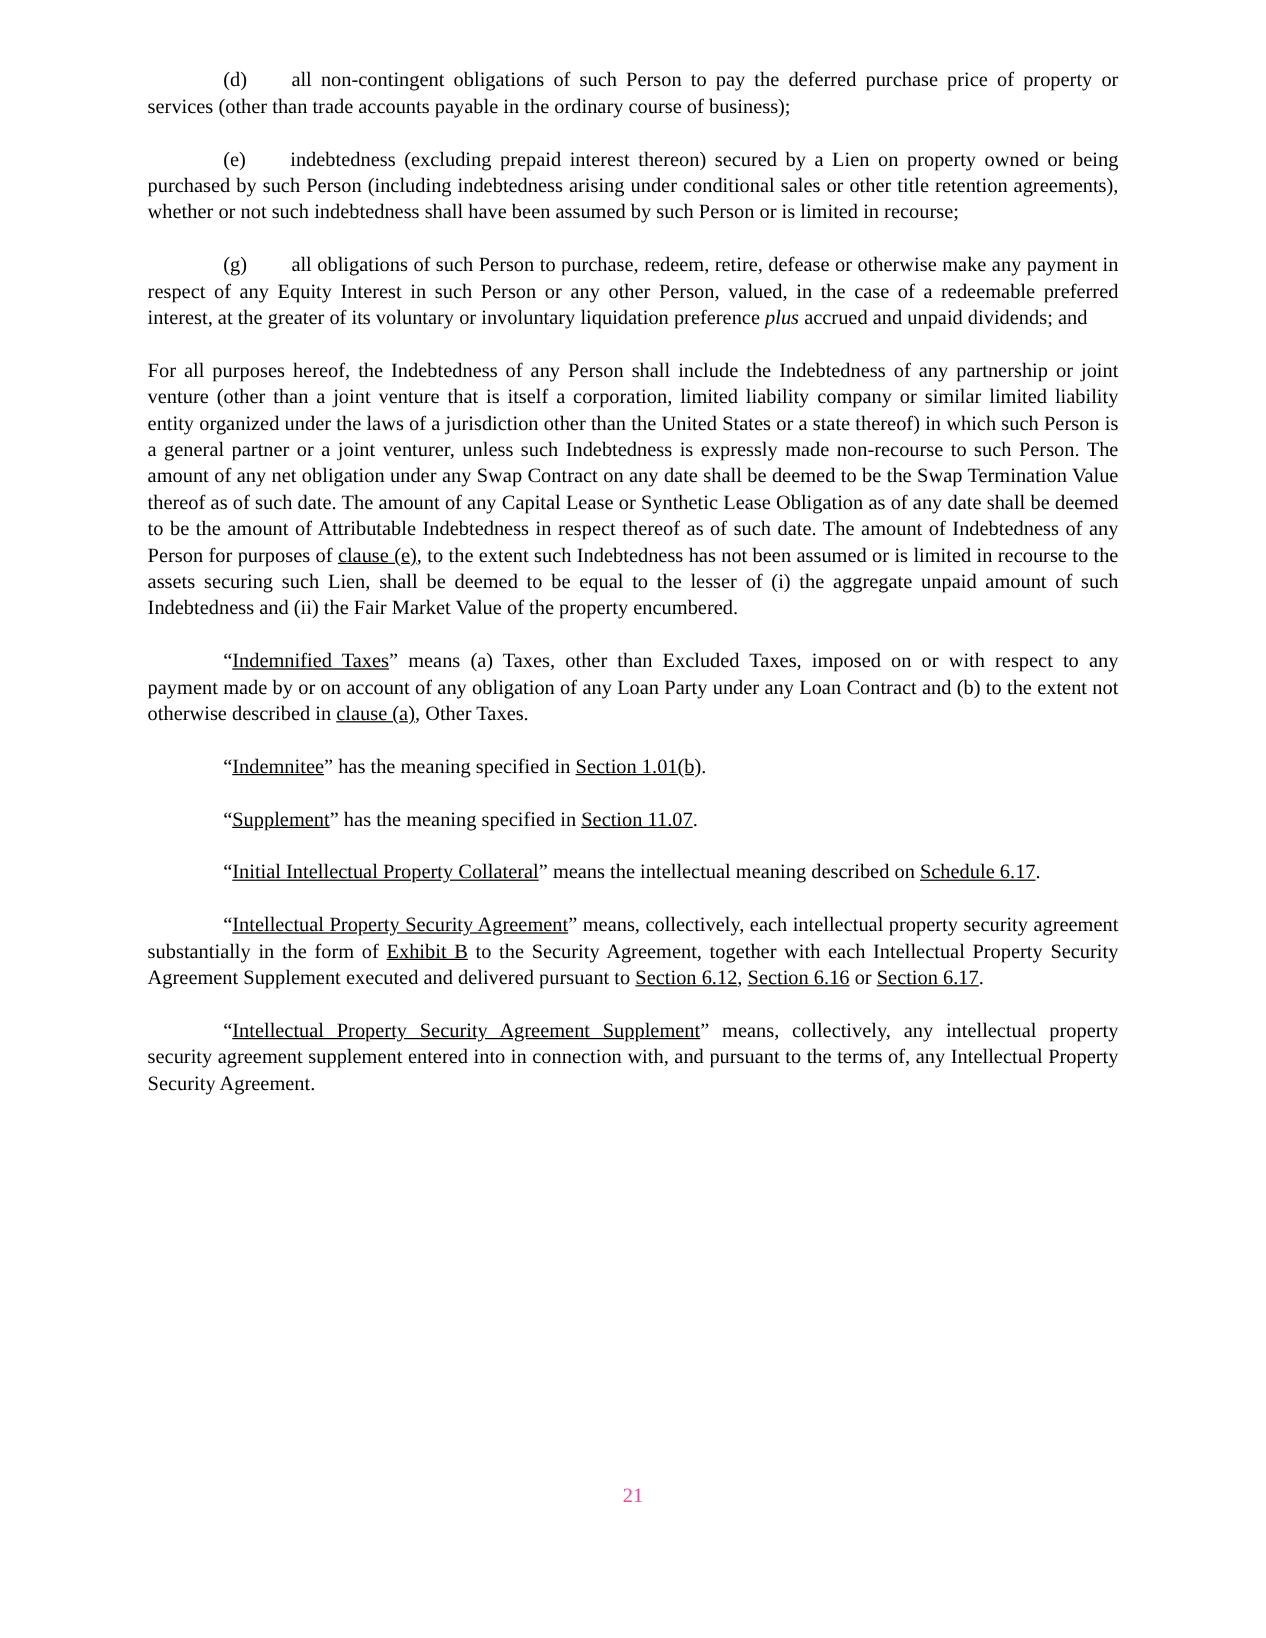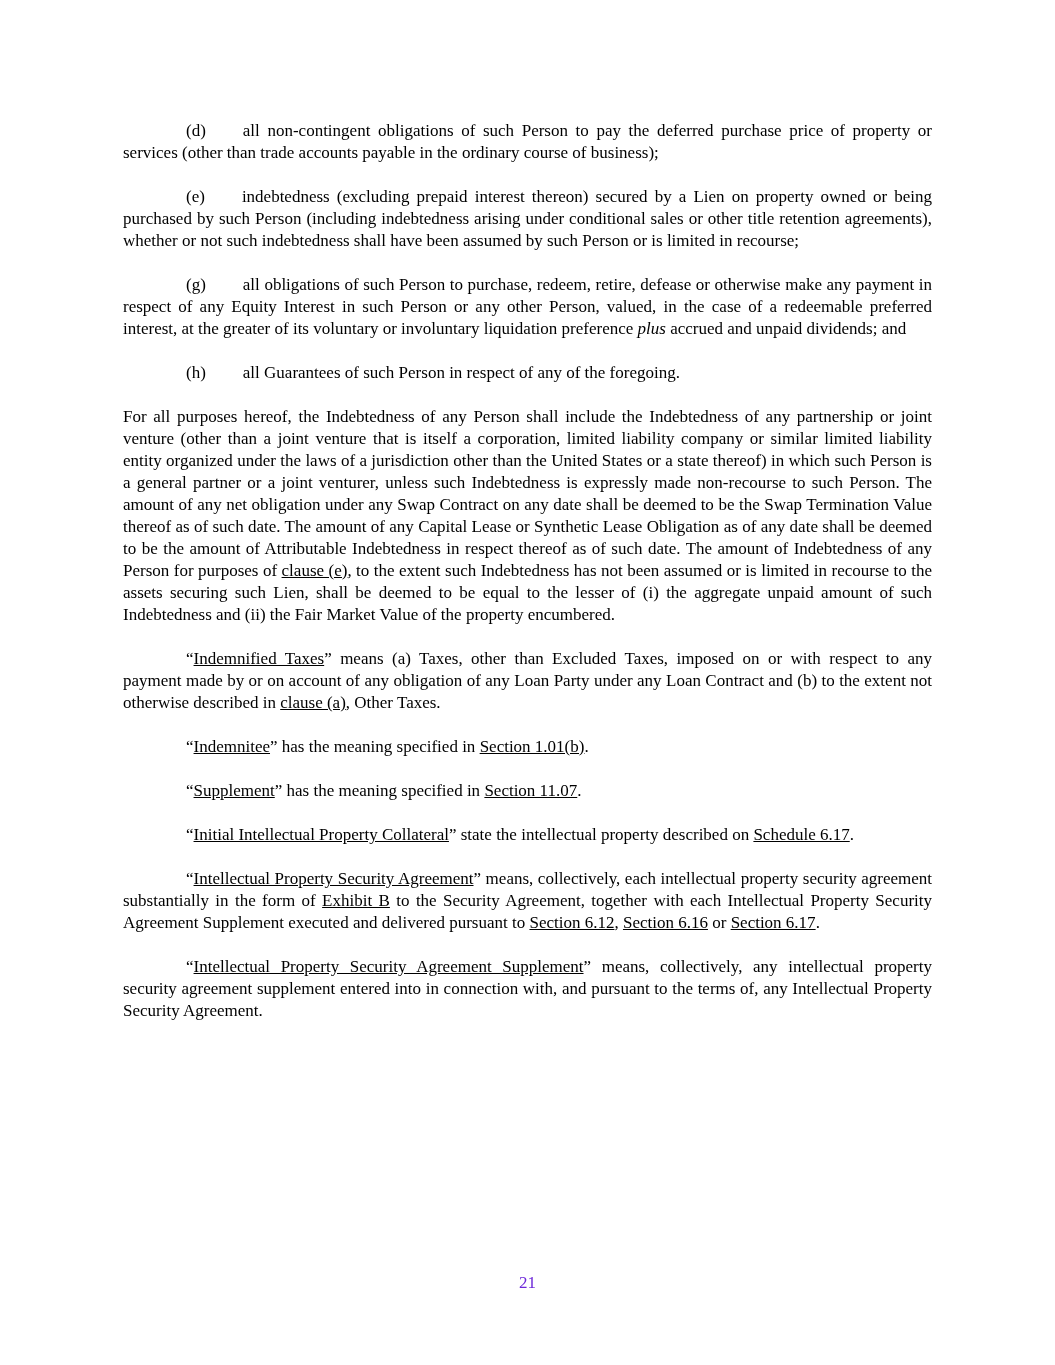--- a/index.html
+++ b/index.html
@@ -7,21 +7,21 @@
     padding: 0;
     background: #ffffff;
   }
   .page {
     position: relative;
     width: 1055px;
     height: 1365px;
     margin: 0 auto;
     background: #ffffff;
     box-sizing: border-box;
-    padding: 120px 123px 0 123px;
+    padding: 56px 123px 0 123px;
     font-family: "Liberation Serif", serif;
     font-size: 17px;
     line-height: 22px;
     color: #000000;
     overflow: hidden;
   }
   .para {
     margin: 0 0 22px 0;
     text-align: justify;
     white-space: normal;
@@ -40,38 +40,37 @@
   .u {
     text-decoration: underline;
   }
   .i {
     font-style: italic;
   }
   .page-number {
     position: absolute;
     left: 0;
     right: 0;
-    top: 1272px;
+    top: 1236px;
     text-align: center;
     font-family: "Liberation Serif", serif;
     font-size: 17px;
-    color: #6d28d9;
+    color: #ec4899;
   }
 </style>
 </head>
 <body>
 
 <div class="page">
   <div>
       <p class="para lettered"><span>(d)</span><span class="tab"></span><span>all non-contingent obligations of such Person to pay the deferred purchase price of property or services (other than trade accounts payable in the ordinary course of business);</span></p>
       <p class="para lettered"><span>(e)</span><span class="tab"></span><span>indebtedness (excluding prepaid interest thereon) secured by a Lien on property owned or being purchased by such Person (including indebtedness arising under conditional sales or other title retention agreements), whether or not such indebtedness shall have been assumed by such Person or is limited in recourse;</span></p>
       <p class="para lettered"><span>(g)</span><span class="tab"></span><span>all obligations of such Person to purchase, redeem, retire, defease or otherwise make any payment in respect of any Equity Interest in such Person or any other Person, valued, in the case of a redeemable preferred interest, at the greater of its voluntary or involuntary liquidation preference </span><span class="i">plus</span><span> accrued and unpaid dividends; and</span></p>
-      <p class="para lettered"><span>(h)</span><span class="tab"></span><span>all Guarantees of such Person in respect of any of the foregoing.</span></p>
       <p class="para flush"><span>For all purposes hereof, the Indebtedness of any Person shall include the Indebtedness of any partnership or joint venture (other than a joint venture that is itself a corporation, limited liability company or similar limited liability entity organized under the laws of a jurisdiction other than the United States or a state thereof) in which such Person is a general partner or a joint venturer, unless such Indebtedness is expressly made non-recourse to such Person. The amount of any net obligation under any Swap Contract on any date shall be deemed to be the Swap Termination Value thereof as of such date. The amount of any Capital Lease or Synthetic Lease Obligation as of any date shall be deemed to be the amount of Attributable Indebtedness in respect thereof as of such date. The amount of Indebtedness of any Person for purposes of </span><span class="u">clause (e)</span><span>, to the extent such Indebtedness has not been assumed or is limited in recourse to the assets securing such Lien, shall be deemed to be equal to the lesser of (i) the aggregate unpaid amount of such Indebtedness and (ii) the Fair Market Value of the property encumbered.</span></p>
       <p class="para definition"><span>“</span><span class="u">Indemnified Taxes</span><span>” means (a) Taxes, other than Excluded Taxes, imposed on or with respect to any payment made by or on account of any obligation of any Loan Party under any Loan Contract and (b) to the extent not otherwise described in </span><span class="u">clause (a)</span><span>, Other Taxes.</span></p>
       <p class="para definition"><span>“</span><span class="u">Indemnitee</span><span>” has the meaning specified in </span><span class="u">Section 1.01(b)</span><span>.</span></p>
       <p class="para definition"><span>“</span><span class="u">Supplement</span><span>” has the meaning specified in </span><span class="u">Section 11.07</span><span>.</span></p>
-      <p class="para definition"><span>“</span><span class="u">Initial Intellectual Property Collateral</span><span>” state the intellectual property described on </span><span class="u">Schedule 6.17</span><span>.</span></p>
+      <p class="para definition"><span>“</span><span class="u">Initial Intellectual Property Collateral</span><span>” means the intellectual meaning described on </span><span class="u">Schedule 6.17</span><span>.</span></p>
       <p class="para definition"><span>“</span><span class="u">Intellectual Property Security Agreement</span><span>” means, collectively, each intellectual property security agreement substantially in the form of </span><span class="u">Exhibit B</span><span> to the Security Agreement, together with each Intellectual Property Security Agreement Supplement executed and delivered pursuant to </span><span class="u">Section 6.12</span><span>, </span><span class="u">Section 6.16</span><span> or </span><span class="u">Section 6.17</span><span>.</span></p>
       <p class="para definition"><span>“</span><span class="u">Intellectual Property Security Agreement Supplement</span><span>” means, collectively, any intellectual property security agreement supplement entered into in connection with, and pursuant to the terms of, any Intellectual Property Security Agreement.</span></p>
     </div>
   <div class="page-number">21</div>
 </div>
 
 </body></html>

